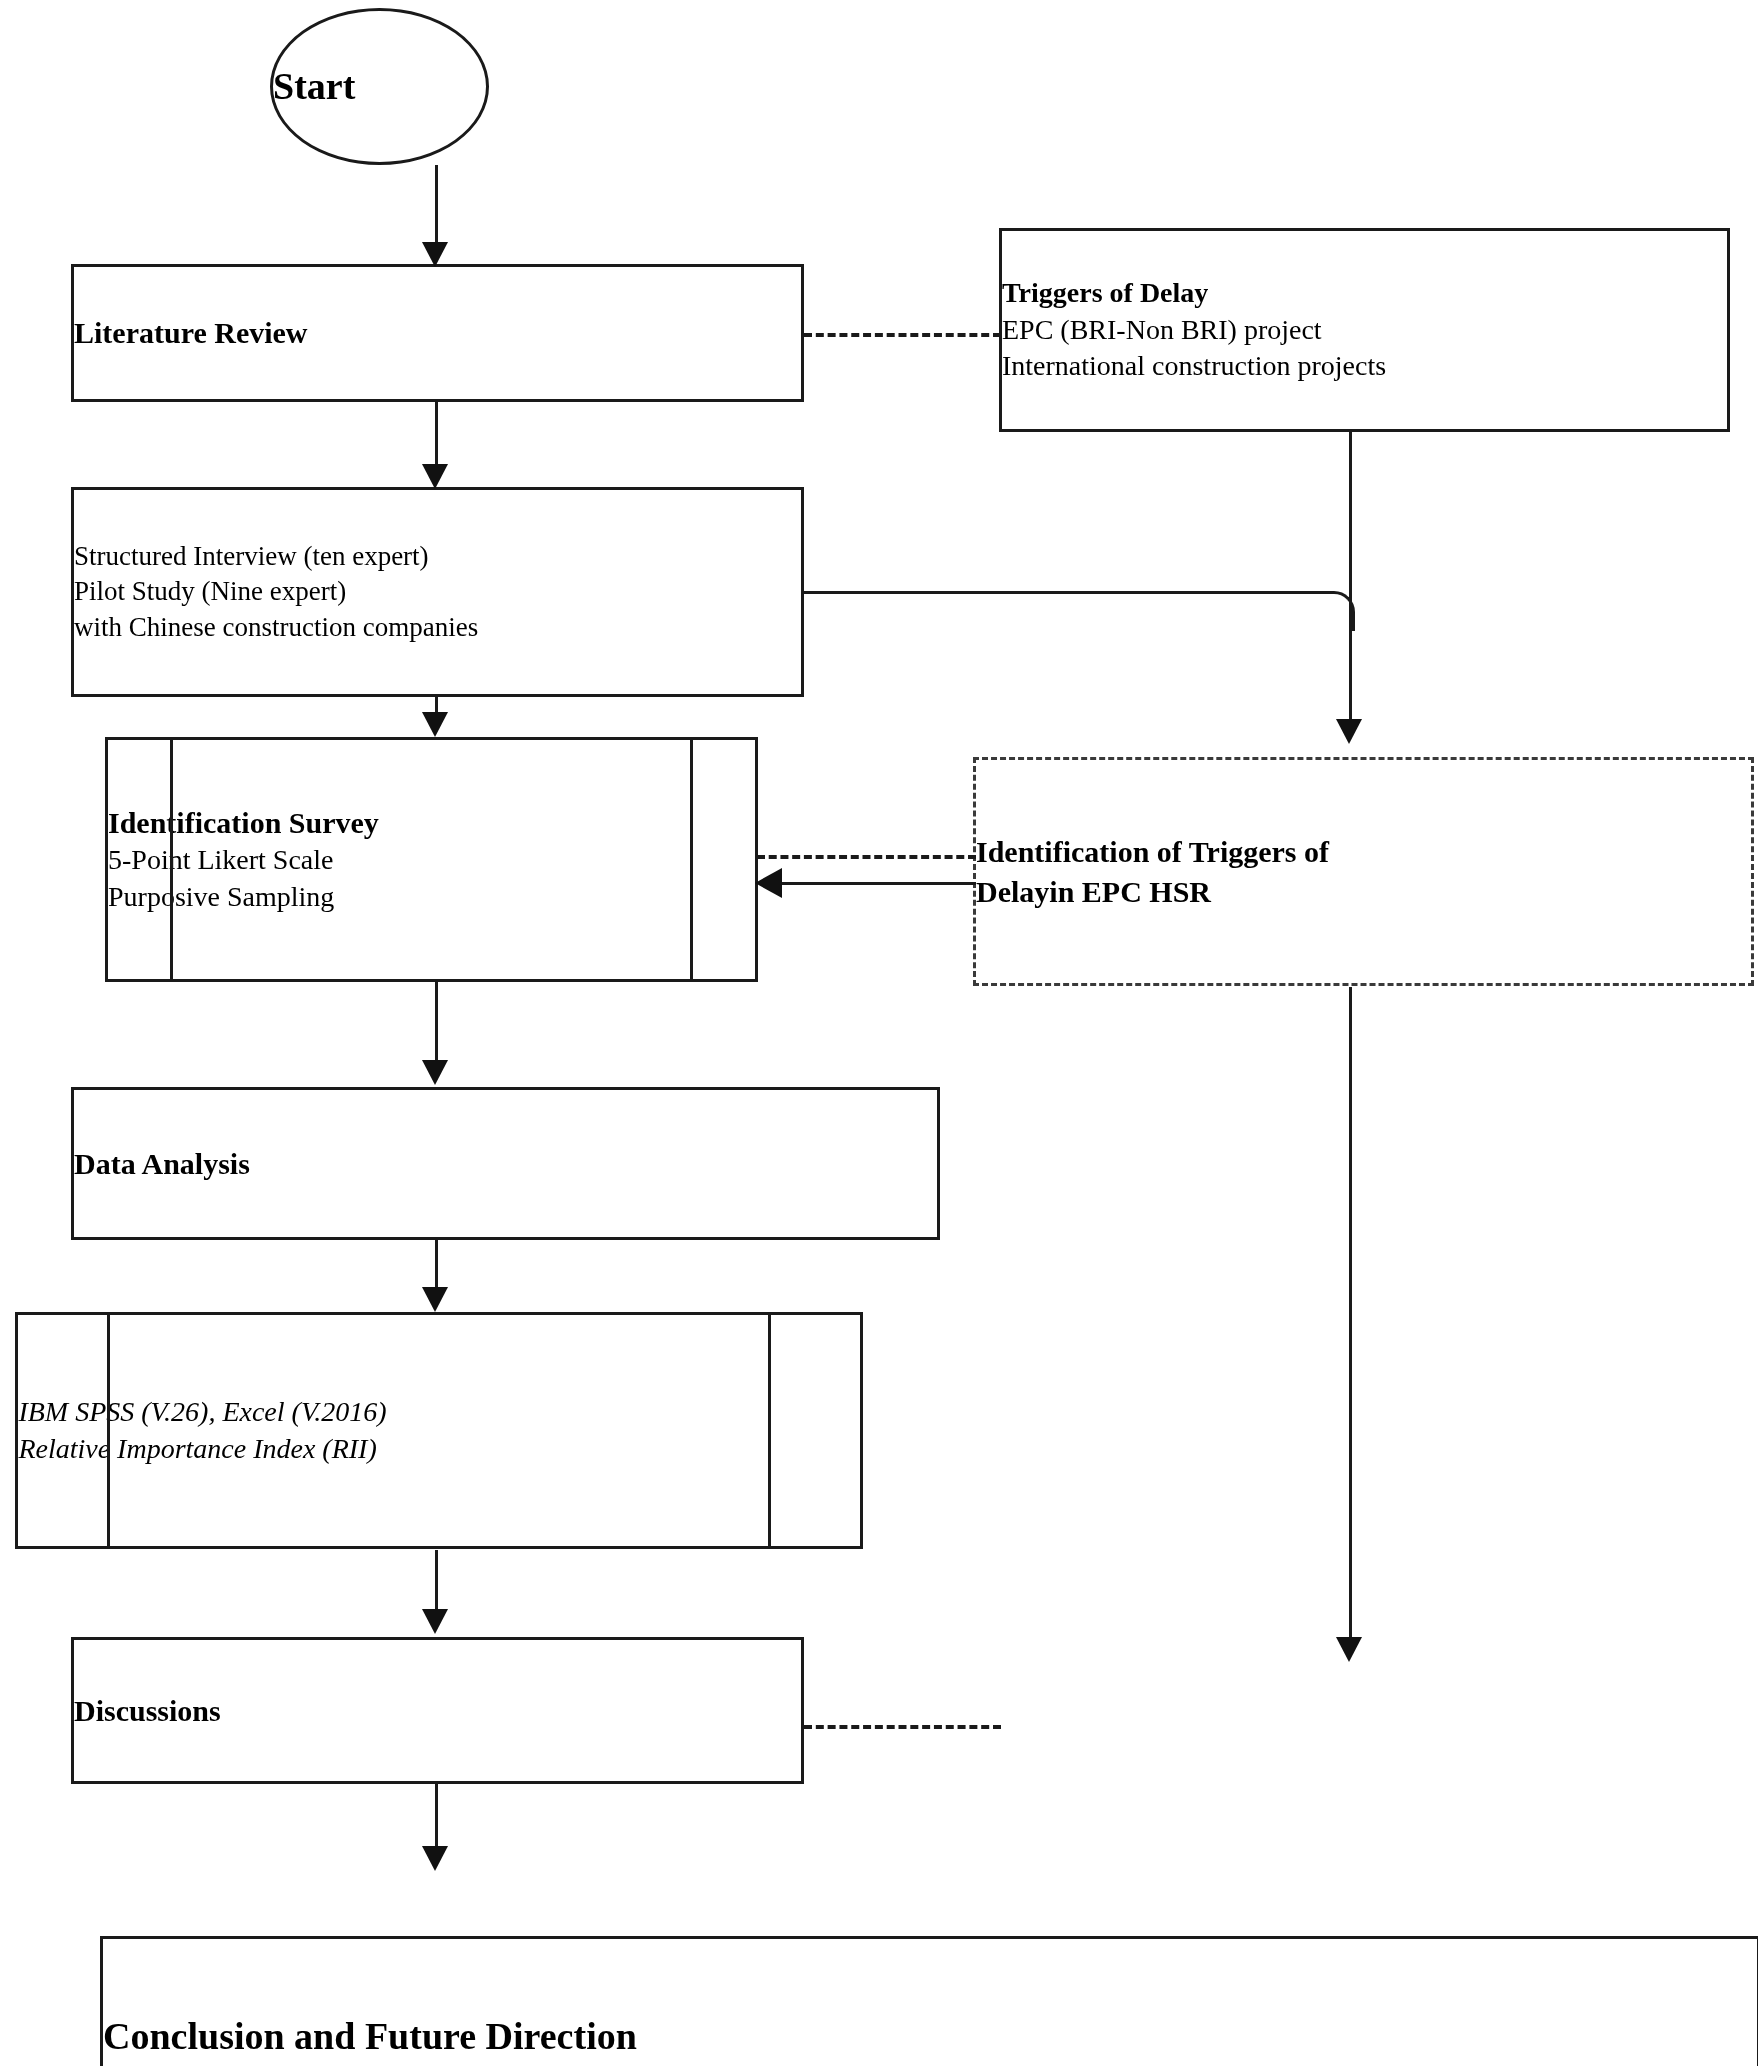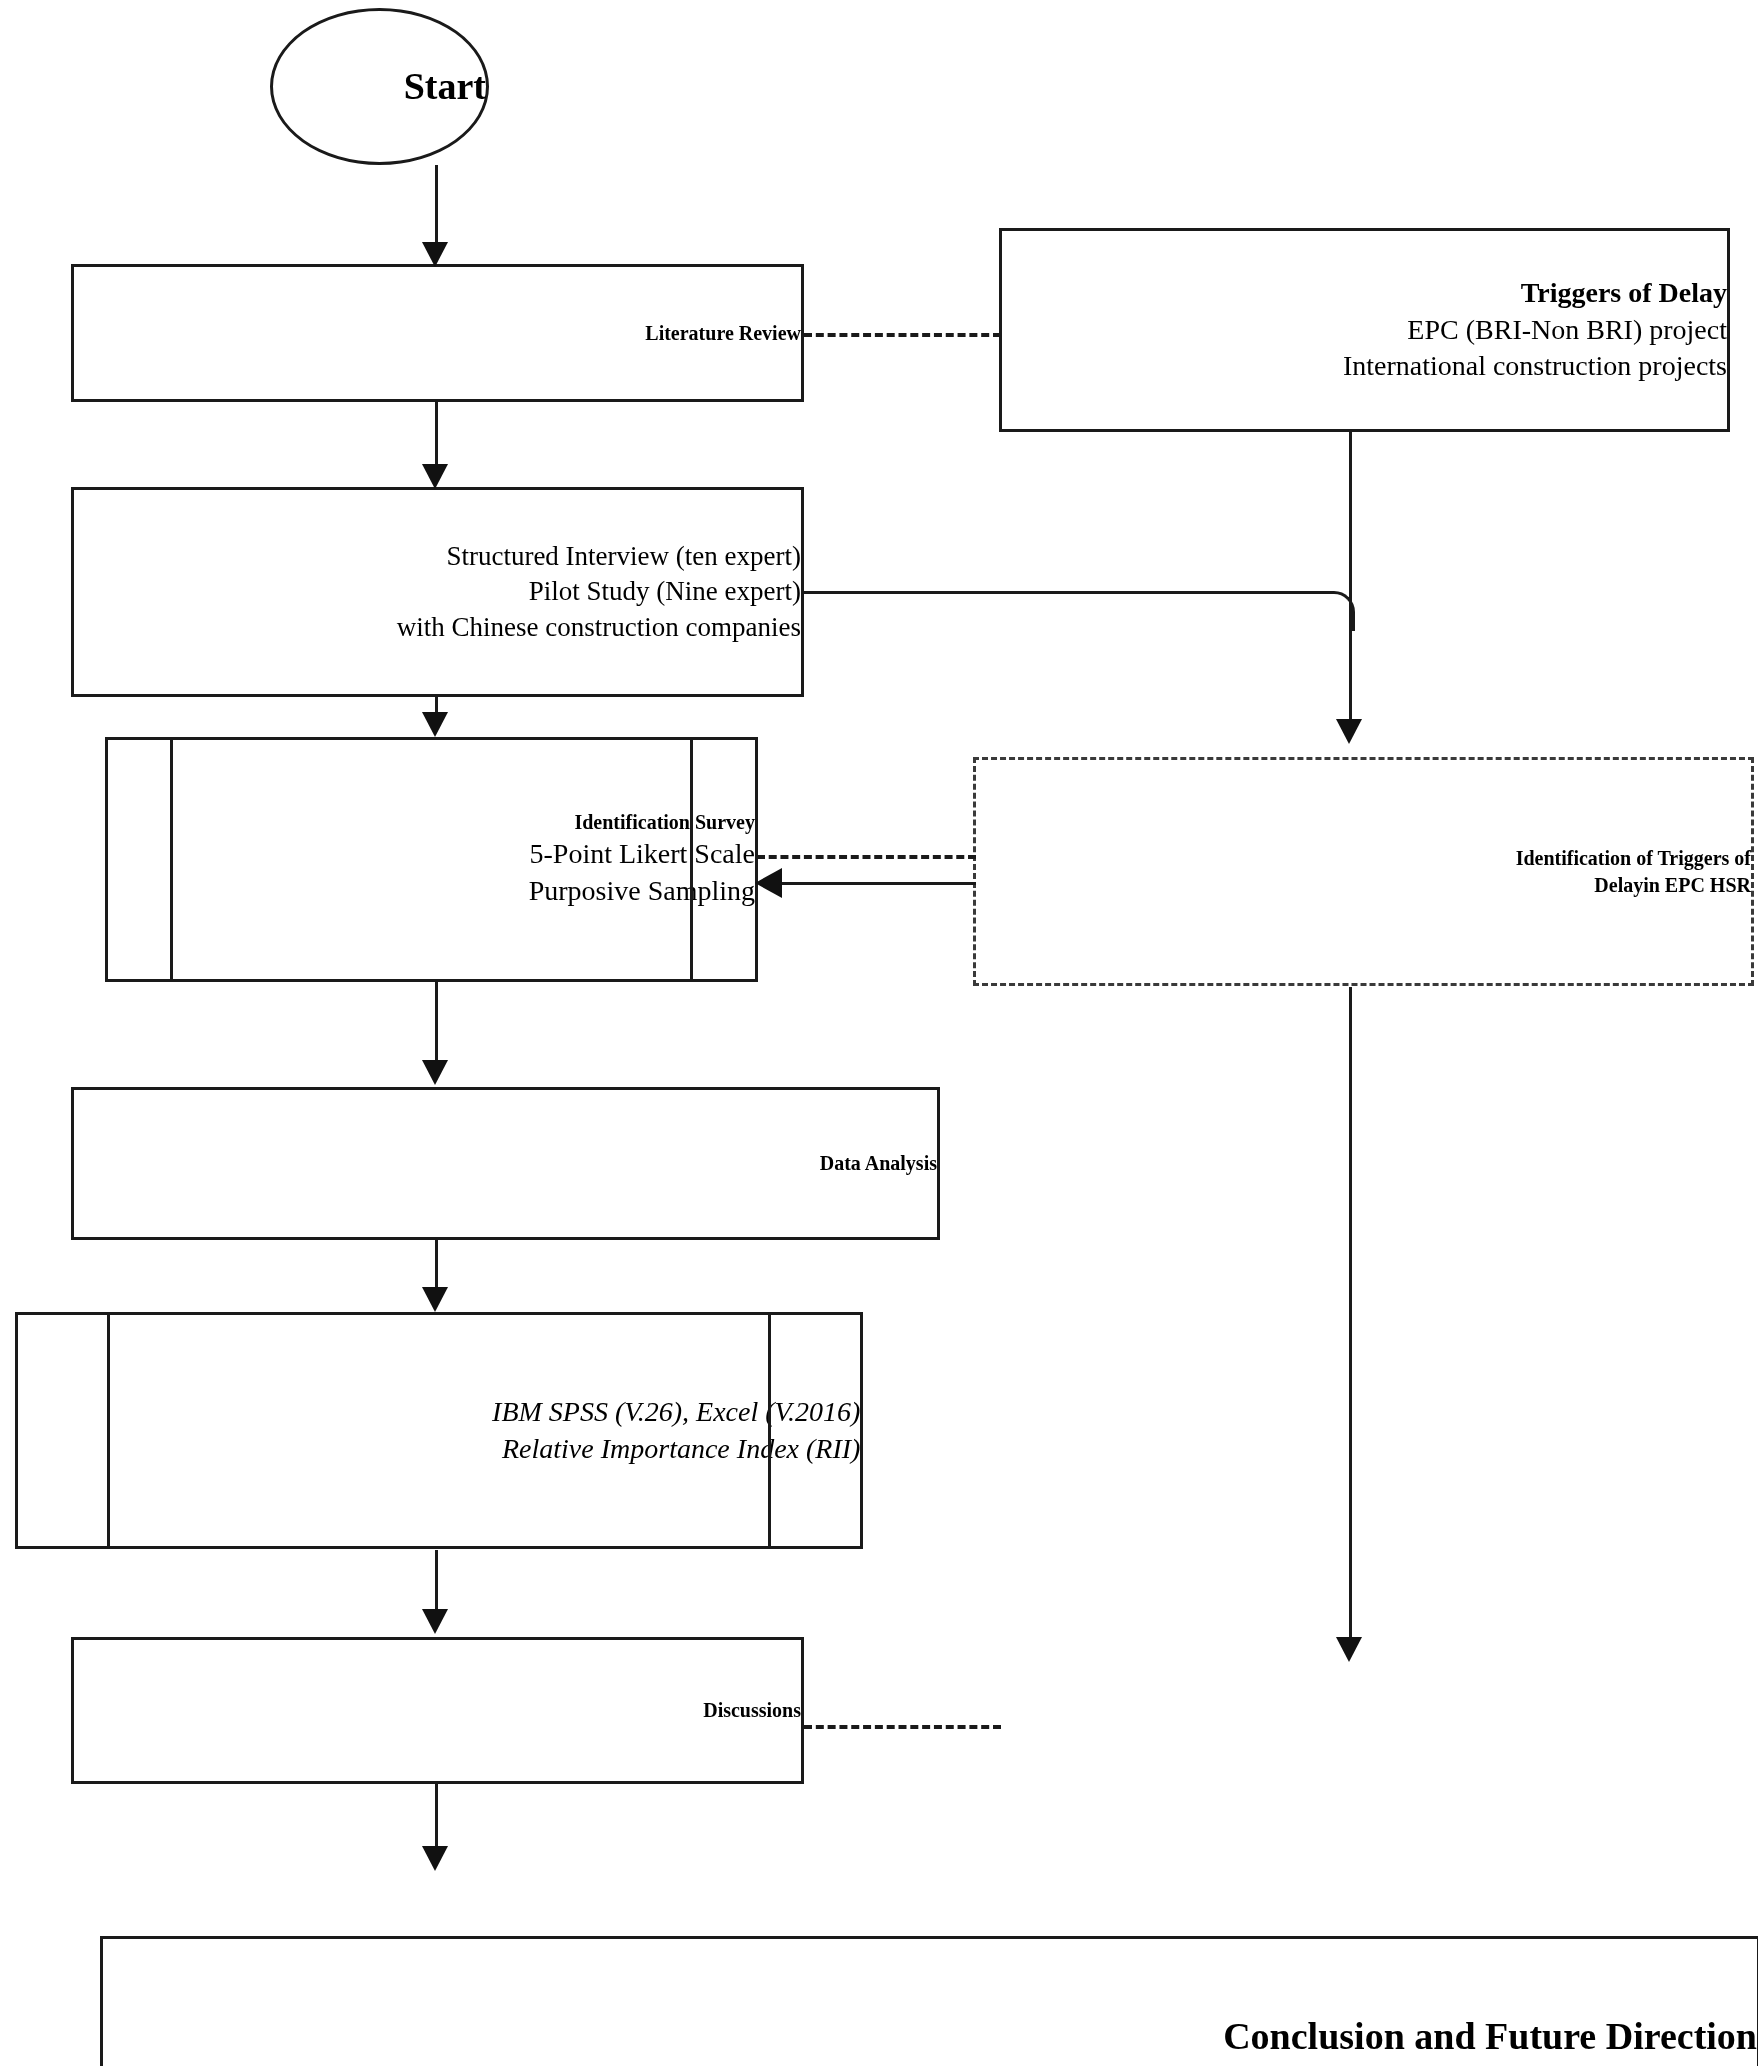--- a/index.html
+++ b/index.html
@@ -11,21 +11,21 @@
     height:2066px;
     background:#ffffff;
     overflow:hidden;
   }
   
   .node{
     position:absolute;
     box-sizing:border-box;
     display:flex;
     flex-direction:column;
-    align-items:flex-end;
+    align-items:flex-start;
     justify-content:center;
     text-align:center;
     background:#ffffff;
     color:#000000;
     line-height:1.32;
   }
   .node .ln{display:block;white-space:nowrap;}
 
   
   .rect{
@@ -51,21 +51,21 @@
     border-left:3.1px solid #1a1a1a;
   }
   .predef::before{left:62px;}
   .predef::after{right:62px;}
   .predef.wide::before{left:89px;}
   .predef.wide::after{right:89px;}
 
   
   .t-bold{font-weight:700;}
   .fs-xl{font-size:38px;}
-  .fs-lg{font-size:20px;}
+  .fs-lg{font-size:30px;}
   .fs-md{font-size:28px;}
   .fs-sm{font-size:27px;}
 
   
   .vline{
     position:absolute;
     width:0;
     border-left:3.1px solid #1a1a1a;
   }
   .hline{

